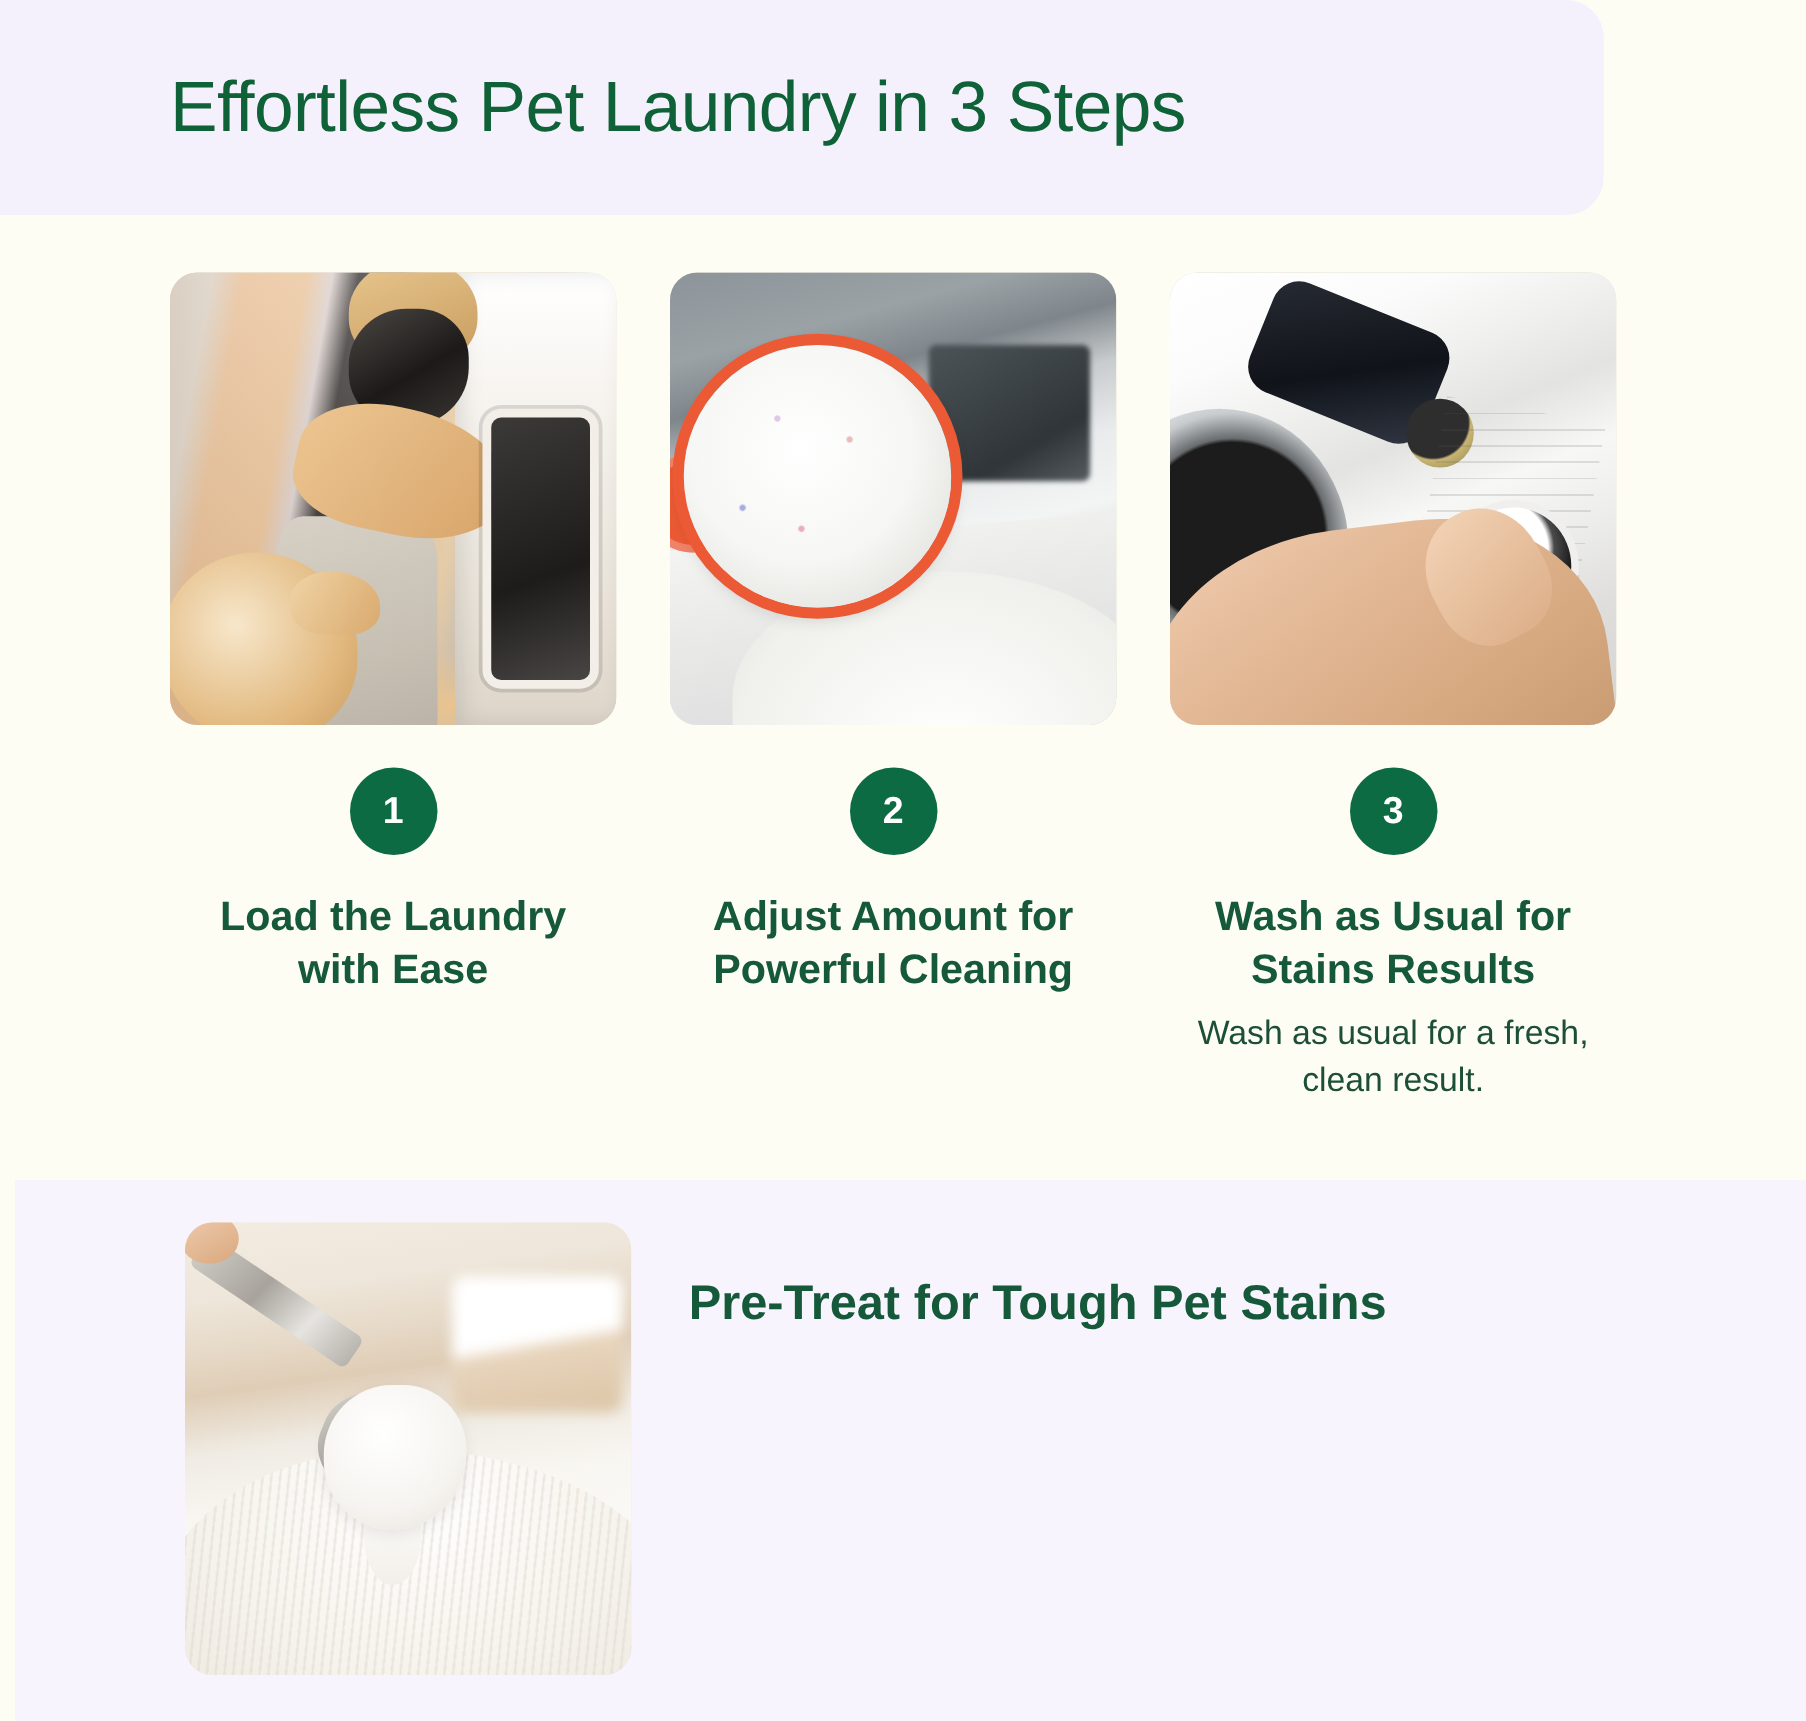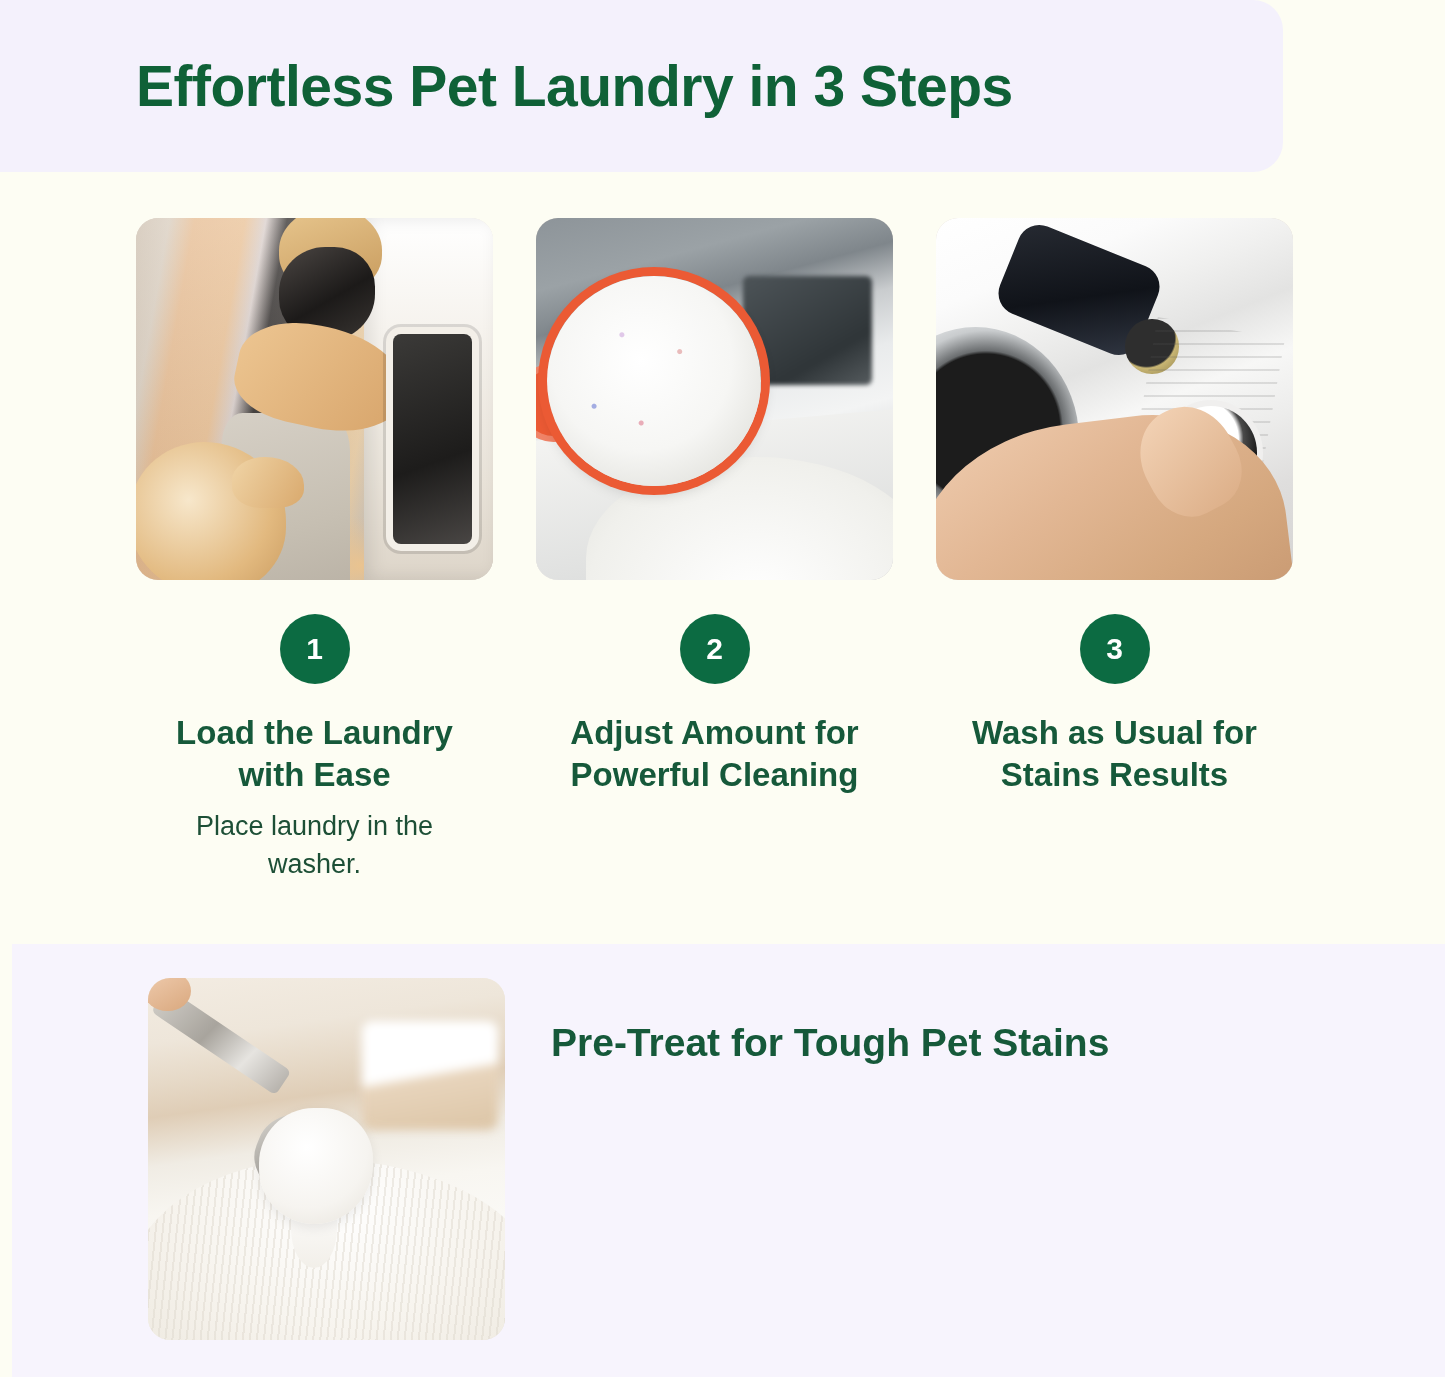--- a/index.html
+++ b/index.html
@@ -25,21 +25,21 @@
     width: 1283px;
     height: 172px;
     background: #f4f1fc;
     border-radius: 0 30px 30px 0;
     display: flex;
     align-items: center;
   }
 
   .page-title {
     font-size: 57px;
-    font-weight: 700;
+    font-weight: 400;
     color: #0f6137;
     letter-spacing: -0.5px;
     margin-left: 136px;
     line-height: 1.1;
     white-space: nowrap;
   }
 
   
   .steps-area {
     position: absolute;
@@ -424,21 +424,20 @@
           <div class="boy-head"></div>
           <div class="dark-laundry"></div>
           <div class="arm"></div>
           <div class="door"></div>
           <div class="dog"></div>
           <div class="dog-snout"></div>
         </div>
       </div>
       <div class="step-badge">1</div>
       <div class="step-heading">Load the Laundry with Ease</div>
-      <div class="step-desc">Place laundry in the washer.</div>
     </div>
 
     <div class="step-col">
       <div class="step-photo">
         <div class="ph ph-scoop">
           <div class="dark-slot"></div>
           <div class="tray"></div>
           <div class="powder-pile"></div>
           <div class="handle"></div>
           <div class="cup"></div>
@@ -455,20 +454,21 @@
           <div class="screen"></div>
           <div class="startbtn"></div>
           <div class="labels"></div>
           <div class="knob"></div>
           <div class="hand"></div>
           <div class="finger"></div>
         </div>
       </div>
       <div class="step-badge">3</div>
       <div class="step-heading">Wash as Usual for Stains Results</div>
+      <div class="step-desc">Wash as usual for a fresh, clean result.</div>
     </div>
 
   </div>
 </div>
 
 <div class="bottom-panel">
   <div class="bottom-inner">
 
     <div class="bottom-photo">
       <div class="ph-paste">

